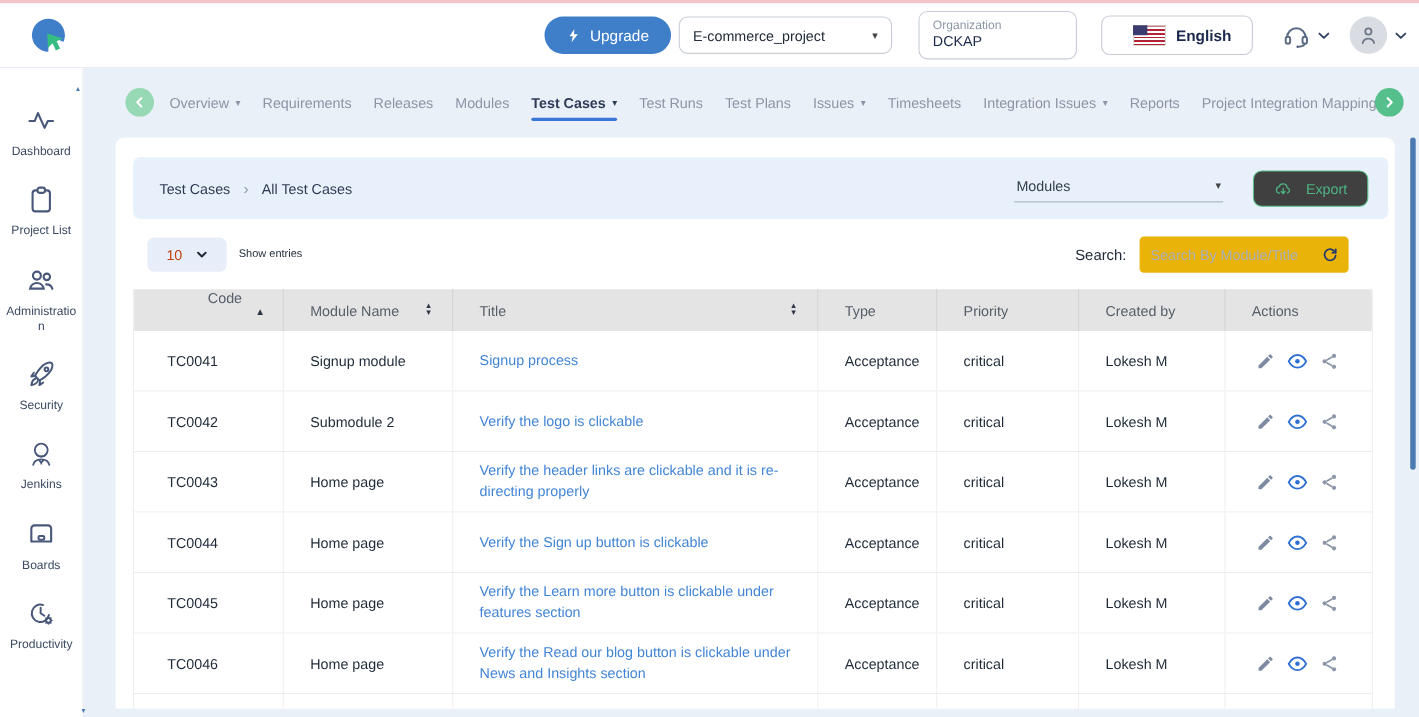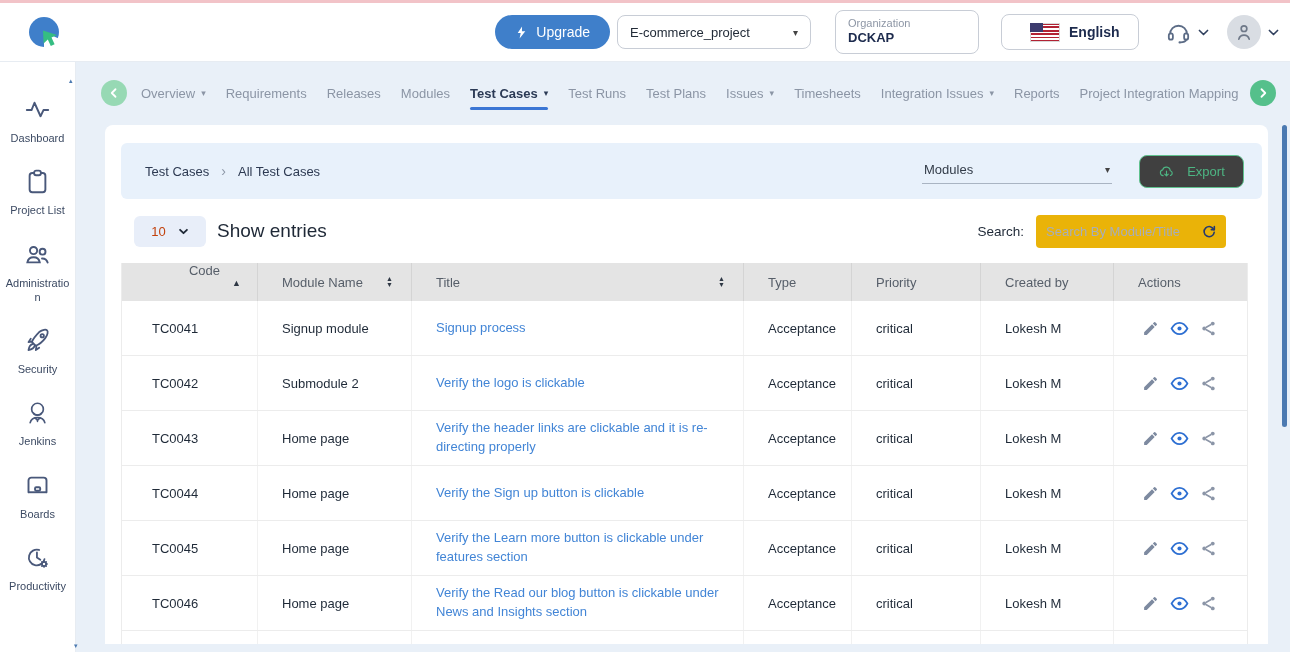--- a/index.html
+++ b/index.html
@@ -16,42 +16,42 @@
   
   .header{position:absolute;left:0;top:3px;width:100%;height:59px;background:#fff;display:flex;align-items:center;padding:0 10px 0 26px;border-bottom:1px solid #e7ecf2;}
   .logo{width:36px;height:36px;flex:0 0 auto;}
   .spacer{flex:1;}
   .upgrade-btn{height:34px;border-radius:17px;background:var(--accent-blue);color:#fff;display:flex;align-items:center;gap:8px;padding:0 20px;font-size:14px;border:none;cursor:pointer;}
   .upgrade-btn svg{width:13px;height:15px;}
   .proj-select{width:194px;height:34px;margin-left:7px;border:1px solid #c8cdd6;border-radius:8px;background:#fff;display:flex;align-items:center;padding:0 12px;font-size:13px;color:#222b38;}
   .proj-select .caret{margin-left:auto;color:#444;font-size:10px;}
   .org-box{width:144px;height:44px;margin-left:24px;border:1px solid #c8cdd6;border-radius:8px;background:#fff;padding:5px 12px;display:flex;flex-direction:column;justify-content:center;}
   .org-label{font-size:11px;color:#8d96a5;line-height:1.25;}
-  .org-value{font-size:13px;font-weight:bold;color:#1c2a4d;line-height:1.3;}
+  .org-value{font-size:13px;font-weight:normal;color:#1c2a4d;line-height:1.3;}
   .lang-box{width:138px;height:36px;margin-left:22px;border:1px solid #c8cdd6;border-radius:8px;background:#fff;display:flex;align-items:center;gap:9px;padding:0 28px;cursor:pointer;}
   .flag{position:relative;width:30px;height:19px;background:repeating-linear-gradient(180deg,#b22234 0 1.7px,#fff 1.7px 3.4px);flex:0 0 auto;box-shadow:0 0 0 1px #d8d8d8 inset;}
   .flag::after{content:"";position:absolute;left:0;top:0;width:13px;height:9px;background:#3c3b6e;}
   .lang-label{font-size:14px;color:#1c2a4d;font-weight:bold;}
   .chev{width:13px;height:13px;color:#30405e;}
   .icon-group{display:flex;align-items:center;gap:5px;margin-left:26px;cursor:pointer;}
   .headset{width:27px;height:27px;color:#5c6c86;}
   .avatar-group{display:flex;align-items:center;gap:6px;margin-left:17px;cursor:pointer;}
   .avatar{width:34px;height:34px;border-radius:50%;background:#d9dde3;display:flex;align-items:center;justify-content:center;}
   .avatar svg{width:20px;height:20px;color:#6e7888;}
 
   
   .sidebar{position:absolute;left:0;top:62px;width:76px;bottom:0;background:#fff;border-right:1px solid #e7ecf2;display:flex;flex-direction:column;align-items:center;padding-top:34px;}
   .side-item{display:flex;flex-direction:column;align-items:center;margin-bottom:23px;cursor:pointer;width:100%;}
   .side-item svg{width:27px;height:27px;color:#49587a;}
   .side-label{margin-top:8px;font-size:11px;color:#3c4a63;text-align:center;line-height:1.3;padding:0 3px;word-break:break-word;}
   .side-scroll-top{position:absolute;left:69px;top:77px;font-size:7px;color:#4c7ab1;}
   .side-scroll-bottom{position:absolute;left:74px;top:642px;font-size:7px;color:#4c7ab1;}
 
   
-  .nav-row{position:absolute;left:98px;right:0;top:75px;height:36px;display:flex;align-items:center;}
+  .nav-row{position:absolute;left:111px;right:0;top:75px;height:36px;display:flex;align-items:center;}
   .nav-circle{width:26px;height:26px;border-radius:50%;display:flex;align-items:center;justify-content:center;border:none;cursor:pointer;flex:0 0 auto;}
   .nav-circle svg{width:12px;height:12px;color:#fff;}
   .nav-circle.left{background:#97d9b4;margin:0 14px 0 3px;}
   .nav-circle.right{position:absolute;right:14px;background:#55c08b;}
   .tabs{display:flex;align-items:center;gap:20px;font-size:13px;color:#8b95a5;white-space:nowrap;}
   .tab{cursor:pointer;position:relative;display:flex;align-items:center;gap:6px;}
   .tab .caret{font-size:9px;color:#8b95a5;}
   .tab.active{color:#2b3a55;font-weight:bold;}
   .tab.active .caret{color:#2b3a55;}
   .tab.active::after{content:"";position:absolute;left:0;right:0;bottom:-9px;height:3px;border-radius:2px;background:#3b76d4;}
@@ -64,21 +64,21 @@
   .bc-sep{color:#8d98a8;font-size:14px;}
   .module-filter{width:190px;display:flex;align-items:center;border-bottom:1px solid #a9b4c2;padding:4px 2px 6px 2px;margin-right:27px;cursor:pointer;}
   .module-filter .mf-label{font-size:13px;color:#333c49;}
   .module-filter .caret{margin-left:auto;color:#444;font-size:10px;}
   .export-btn{width:105px;height:33px;background:#404040;border:1px solid #5fc28e;border-radius:8px;color:#4db583;font-size:13px;display:flex;align-items:center;justify-content:center;gap:12px;cursor:pointer;}
   .export-btn svg{width:17px;height:15px;}
 
   .controls-row{position:absolute;left:16px;right:16px;top:88px;height:36px;display:flex;align-items:center;}
   .page-size{width:72px;height:31px;margin-left:13px;background:#e8eef9;border-radius:6px;display:flex;align-items:center;justify-content:center;gap:12px;font-size:13px;color:#c2410c;cursor:pointer;}
   .page-size svg{width:11px;height:11px;color:#1e2836;}
-  .show-entries{margin-left:11px;font-size:19px;color:#1e2836;}
+  .show-entries{margin-left:11px;font-size:10px;color:#1e2836;}
   .search-label{font-size:13.5px;color:#1e2836;margin-right:12px;}
   .search-box{width:190px;height:33px;background:#eab308;border-radius:4px;display:flex;align-items:center;padding:0 9px 0 10px;margin-right:26px;}
   .search-box input{flex:1;min-width:0;border:none;background:transparent;outline:none;font-size:13px;color:#333;font-family:inherit;}
   .search-box input::placeholder{color:#a7aebb;}
   .refresh{width:16px;height:16px;color:#263a6e;flex:0 0 auto;cursor:pointer;}
 
   
   .table{position:absolute;left:16px;top:138px;width:1127px;border:1px solid #ececec;border-top:none;}
   .thead,.trow{display:grid;grid-template-columns:136px 154px 332px 108px 129px 133px 133px;}
   .thead{height:38px;background:#e4e4e4;color:#565e69;font-size:13px;}

